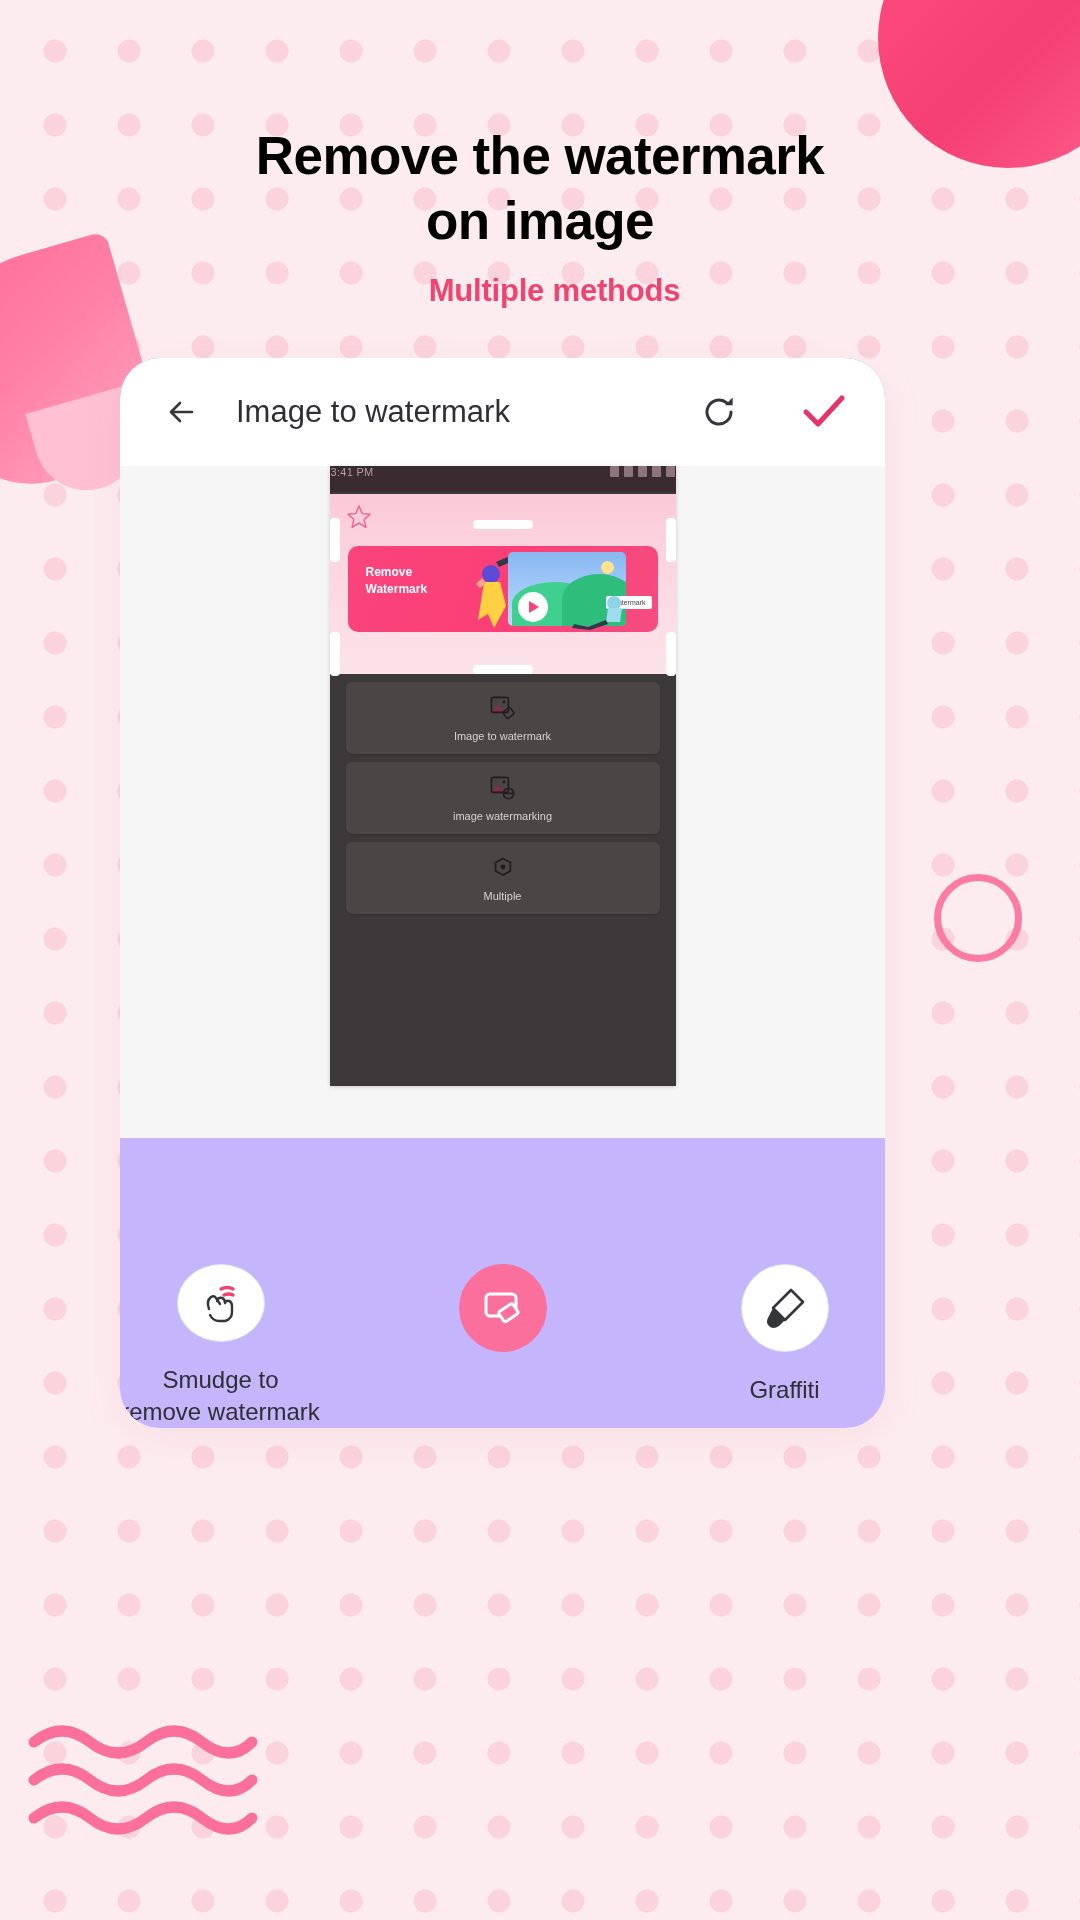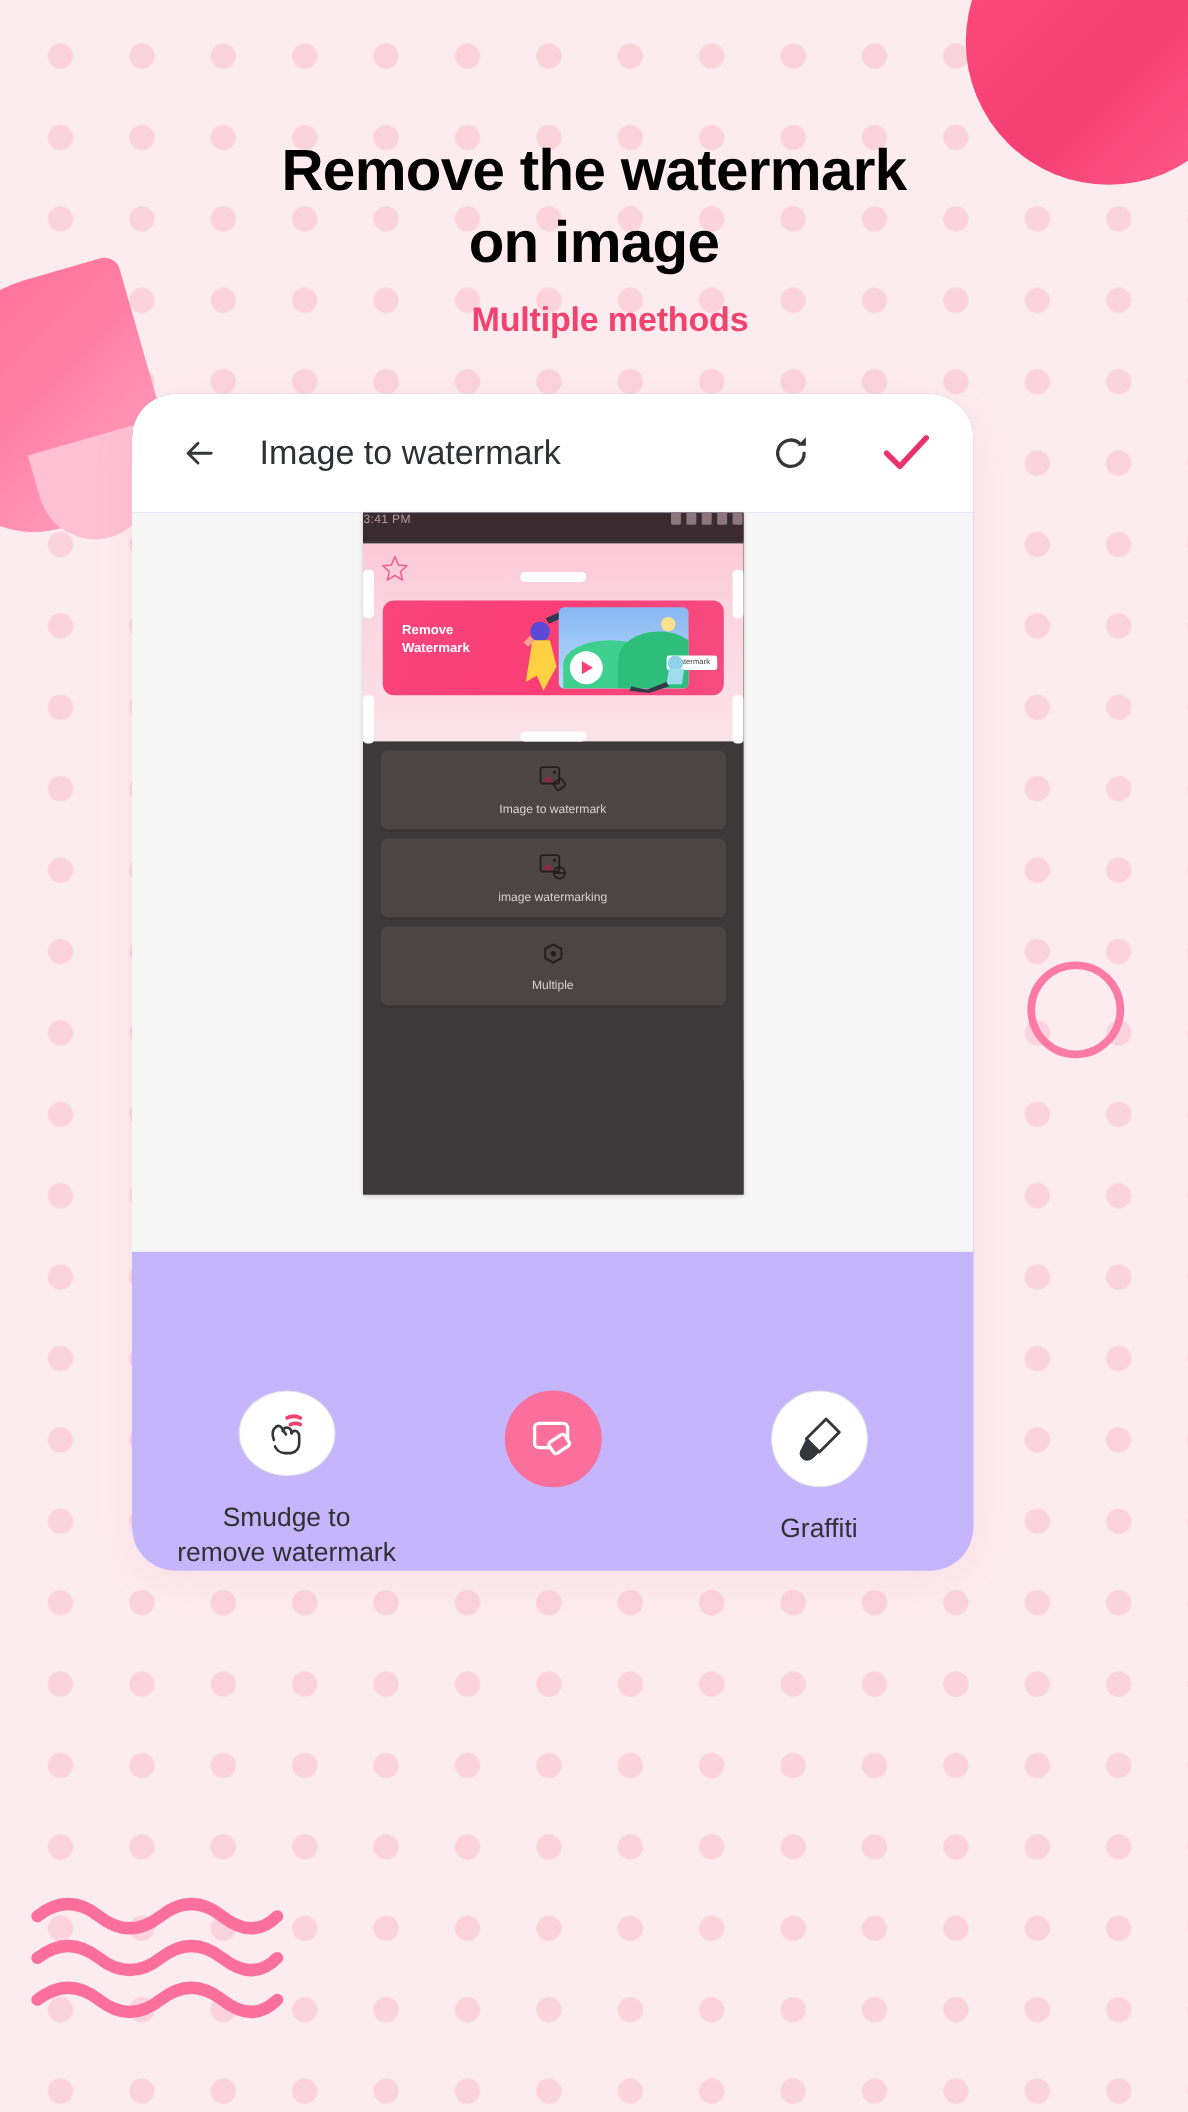--- a/index.html
+++ b/index.html
@@ -188,21 +188,21 @@
   #menu-row > .menu-card{ flex:1; }
   #inner-bottom-fill{
     position:absolute; left:0; right:0; bottom:0; height:104px;
     background:#3d3839;
   }
 
   
   #phone-tools{
     position:absolute; left:0; right:0; top:890px;
     height:180px;
-    display:flex; justify-content:center; gap:56px;
+    display:flex; justify-content:center; gap:96px;
     padding-top:16px;
   }
   .tool{
     width:186px; display:flex; flex-direction:column; align-items:center;
   }
   .tool-circle{
     width:88px; height:88px; border-radius:50%;
     background:#ffffff; border:1px solid #e2e2e4;
     display:flex; align-items:center; justify-content:center;
   }

